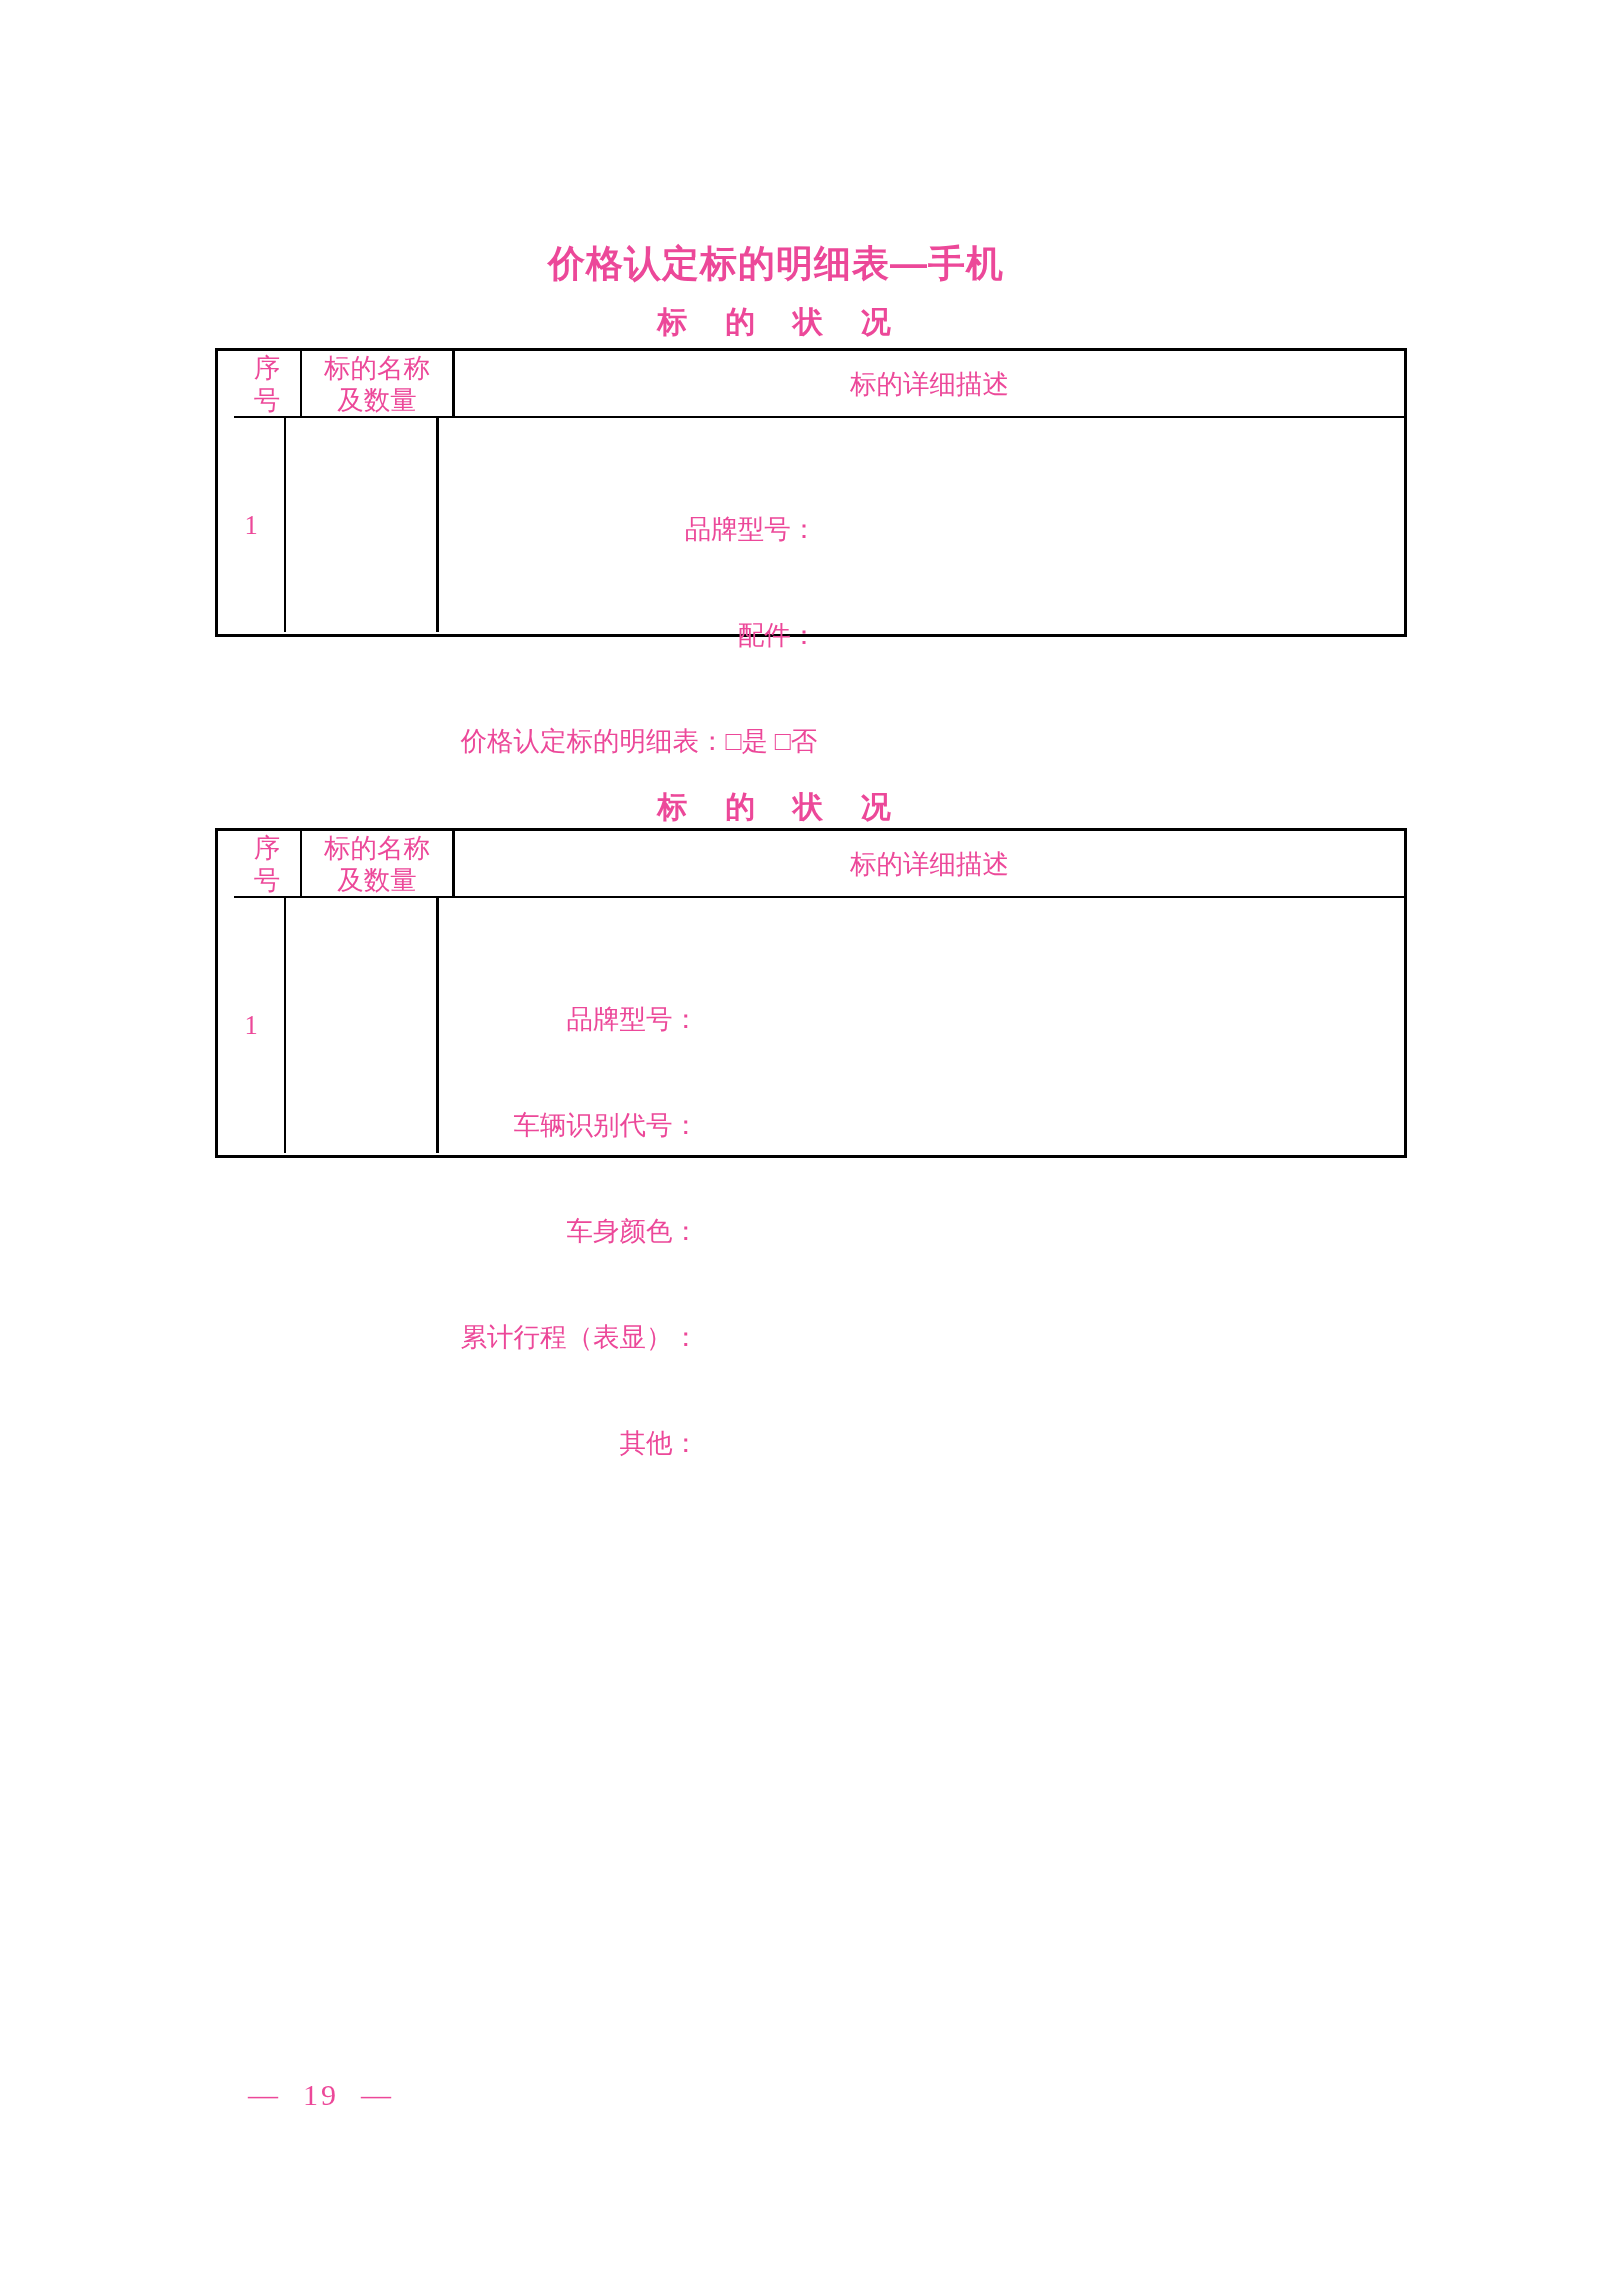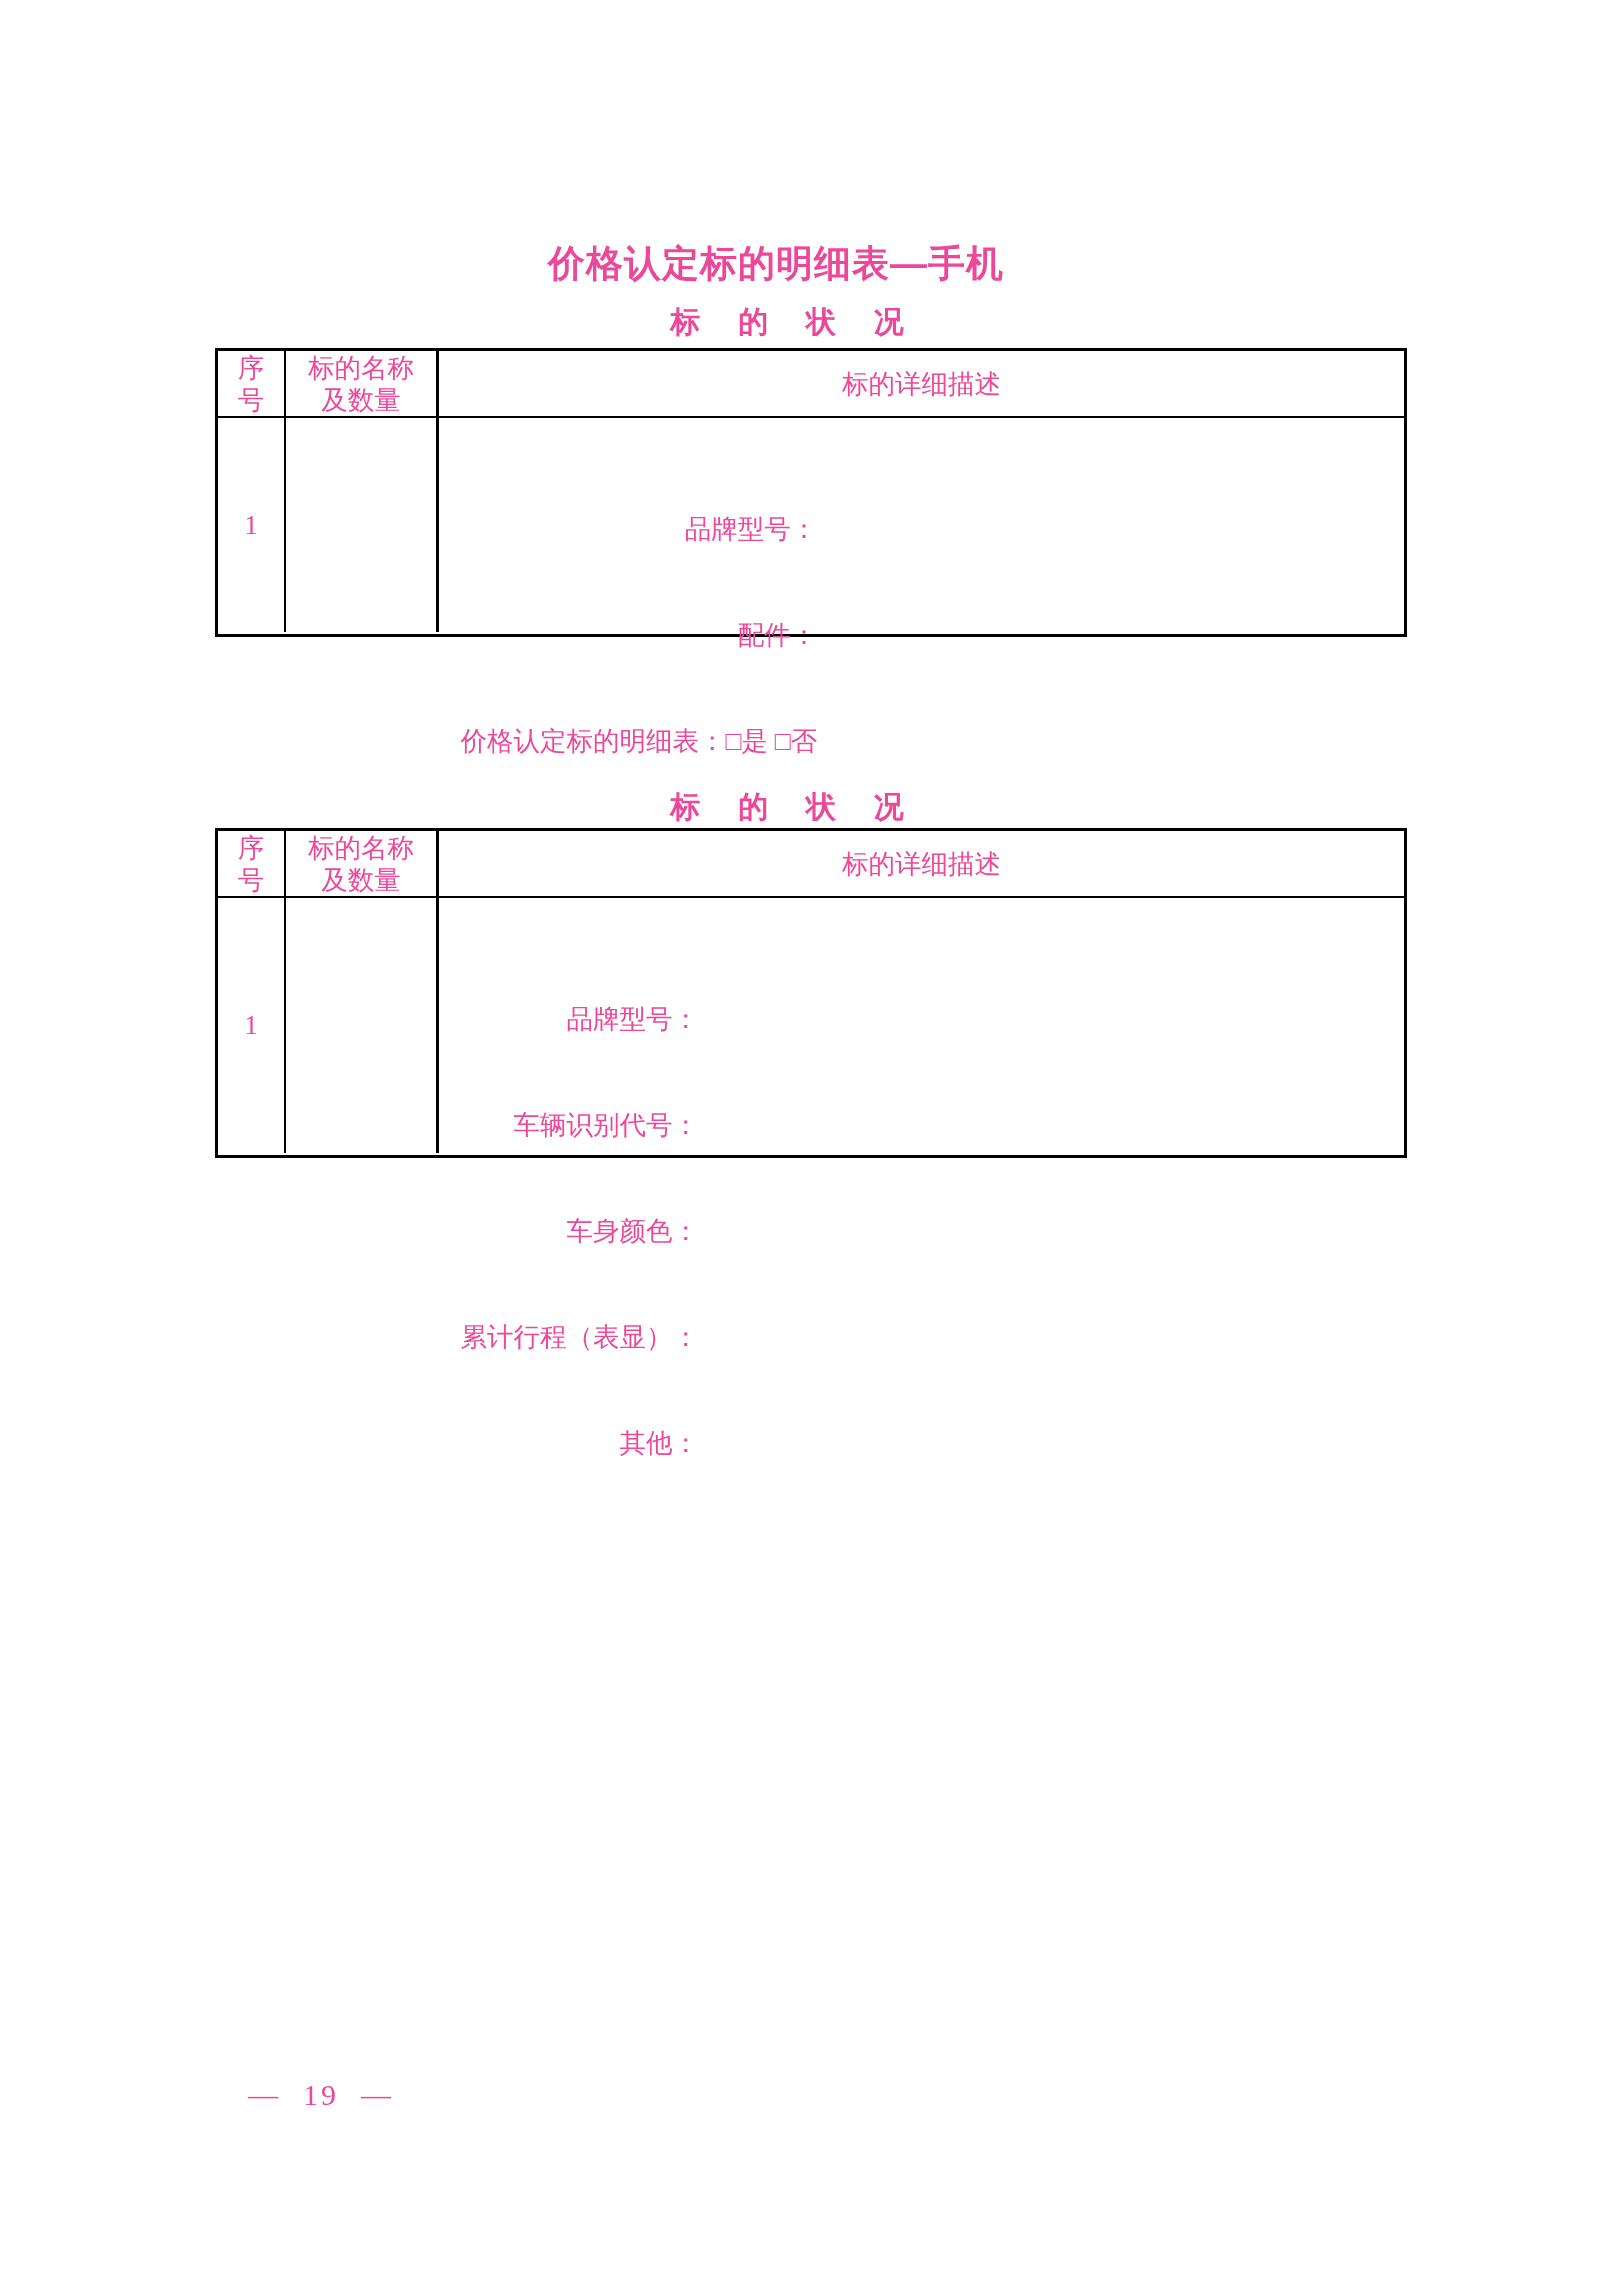--- a/index.html
+++ b/index.html
@@ -21,36 +21,35 @@
   }
   .t1 { top:243px; }
   .t2 { top:728px; }
   .doc-subtitle {
     position:absolute; left:0; width:100%;
     text-align:center;
     font-family:"Liberation Sans", sans-serif;
     font-weight:700;
     font-size:30px; line-height:33px;
     letter-spacing:3.9px;
-    padding-left:13px;
   }
   .s1 { top:305px; }
   .s2 { top:790px; }
 
   .tbl {
     position:absolute; left:215px; width:1192px;
     border:3.9px solid #000;
     box-sizing:border-box;
     background:#fff;
   }
   .tbl1 { top:348px; height:289px; }
   .tbl2 { top:828px; height:330px; }
 
   .row { display:grid; grid-template-columns:68px 153px 1fr; }
-  .hdr { height:65px; border-bottom:2.9px solid #000; }
+  .hdr { height:65px; border-bottom:2.9px solid #000;margin-left:16px; }
   .tbl1 .body { height:214px; }
   .tbl2 .body { height:255px; }
 
   .cell { box-sizing:border-box; }
   .c1 { border-right:2px solid #000; }
   .c2 { border-right:3.9px solid #000; }
   .center { display:flex; align-items:center; justify-content:center; text-align:center; }
 
   .hdr .cell { font-size:26.5px; line-height:32px; }
   .wrap-1 { display:inline-block; width:31px;  word-break:break-all; text-align:center; }

